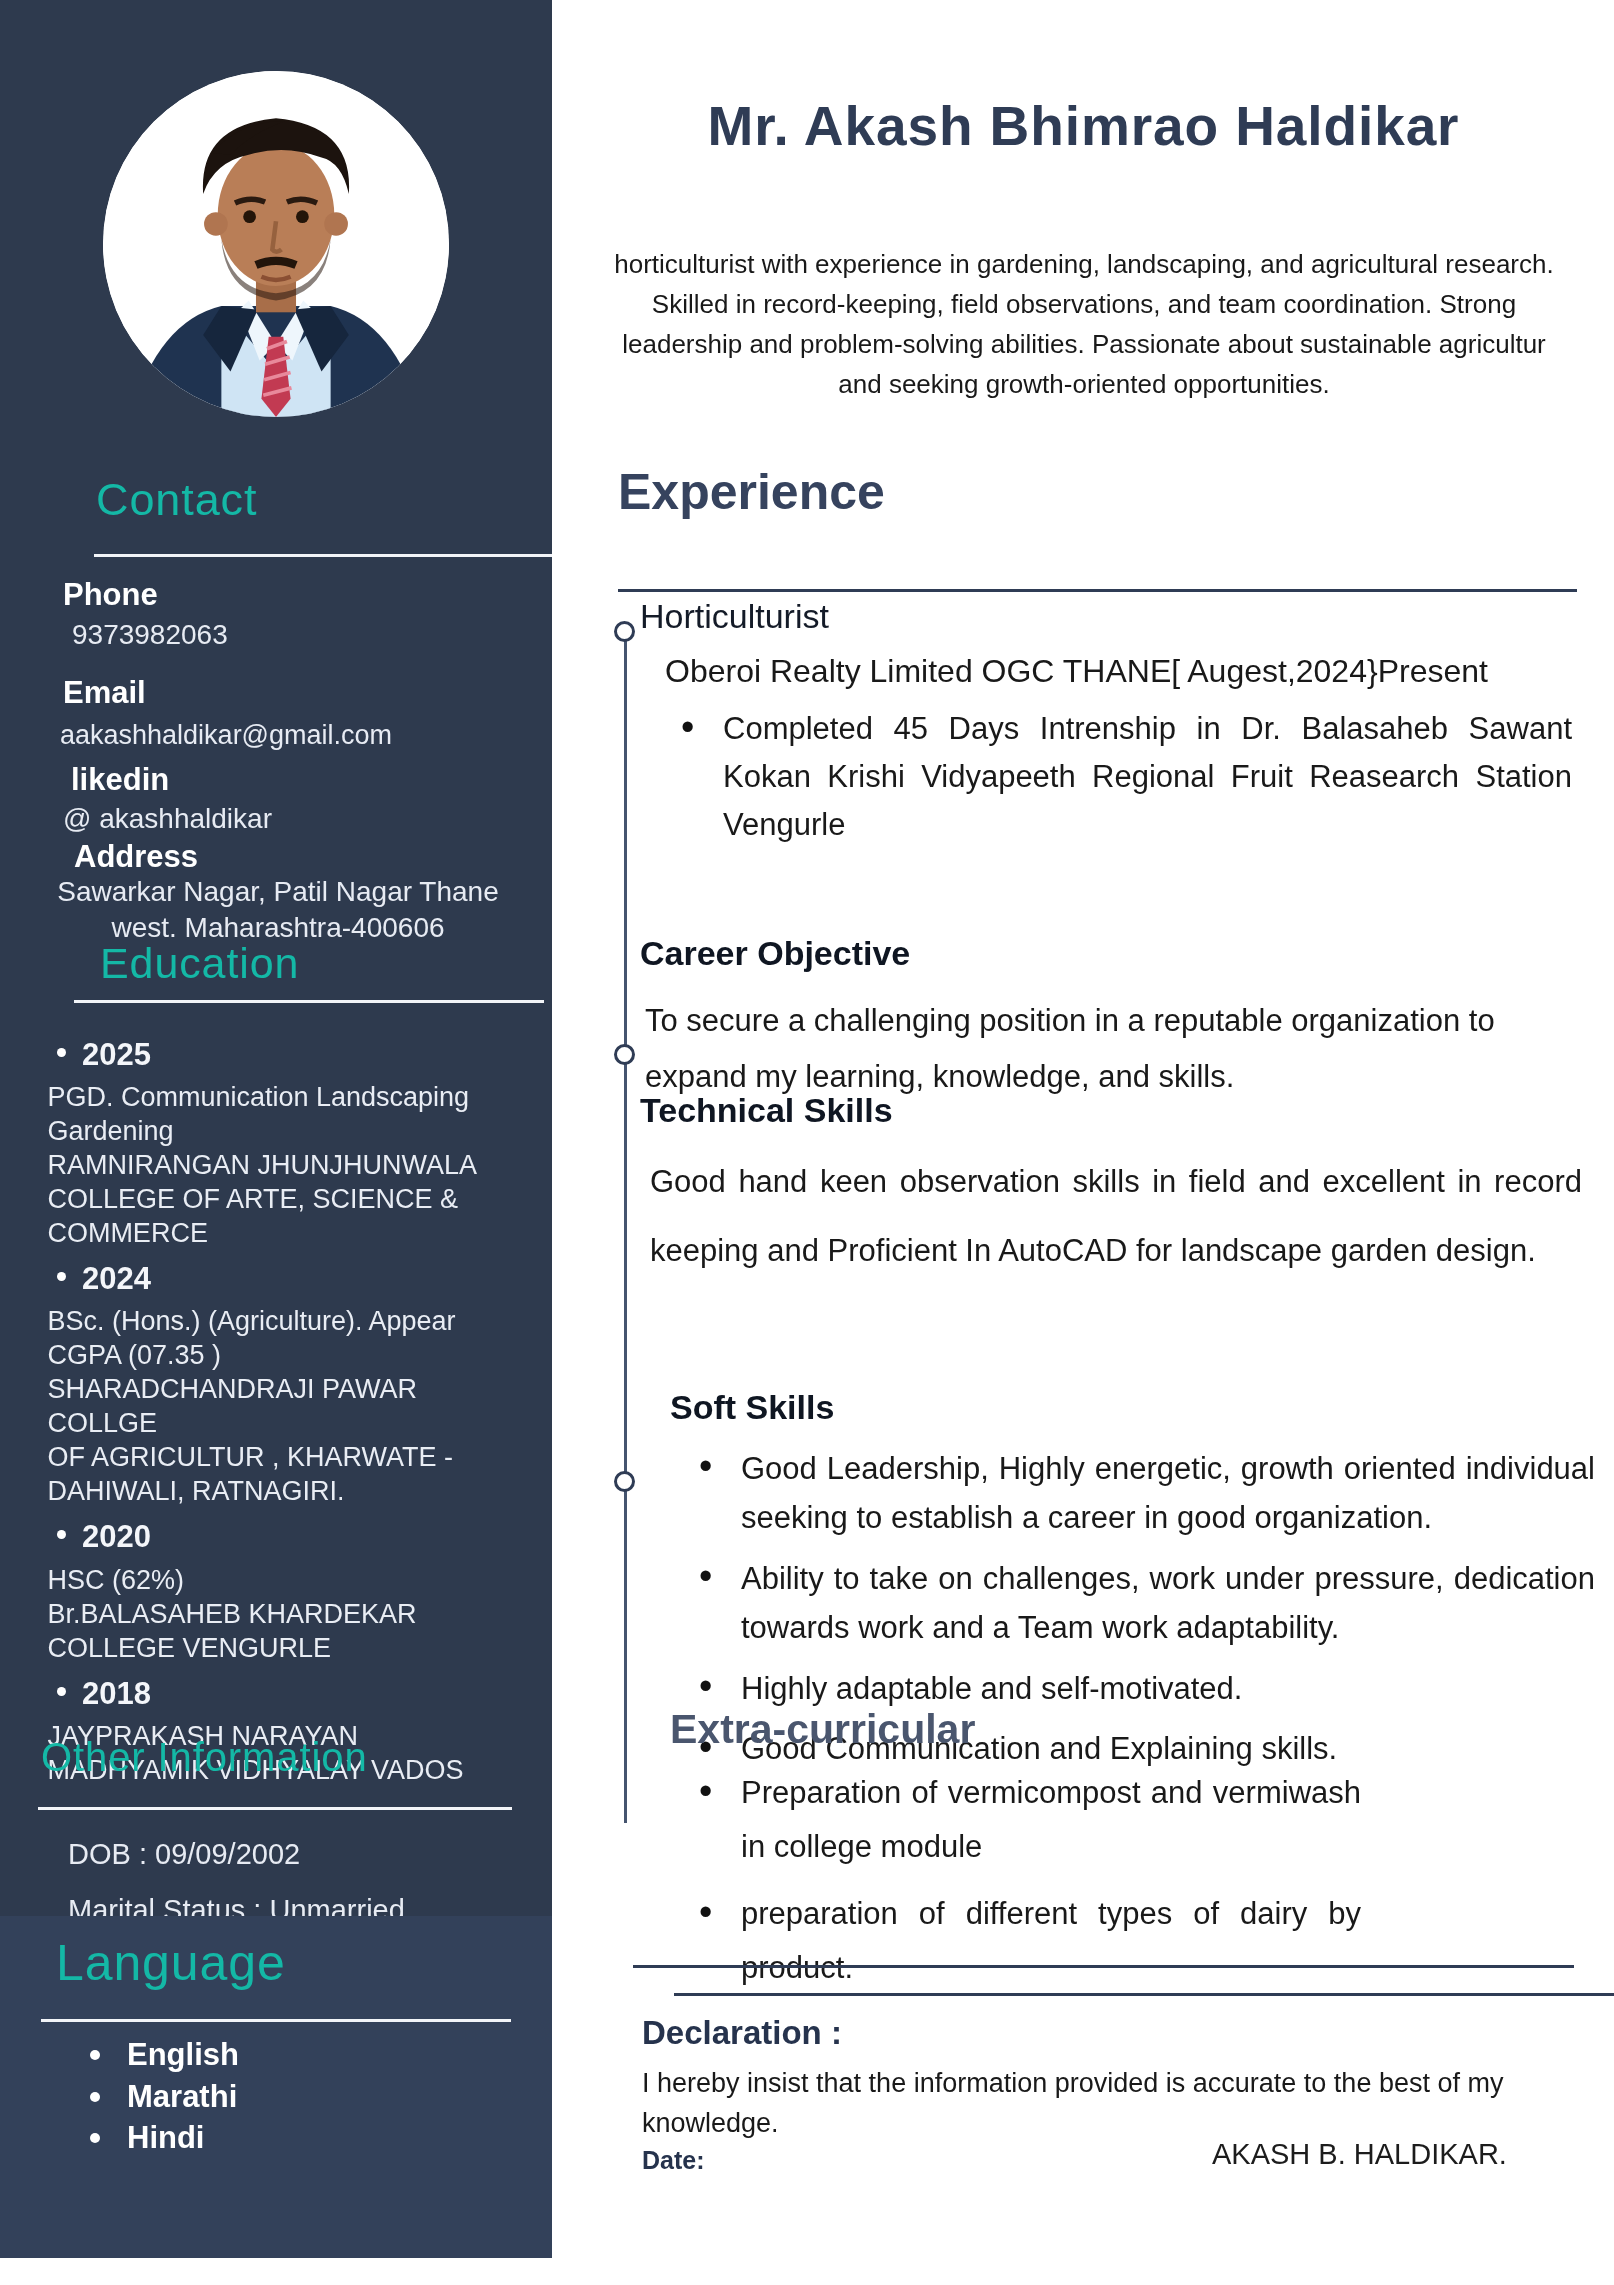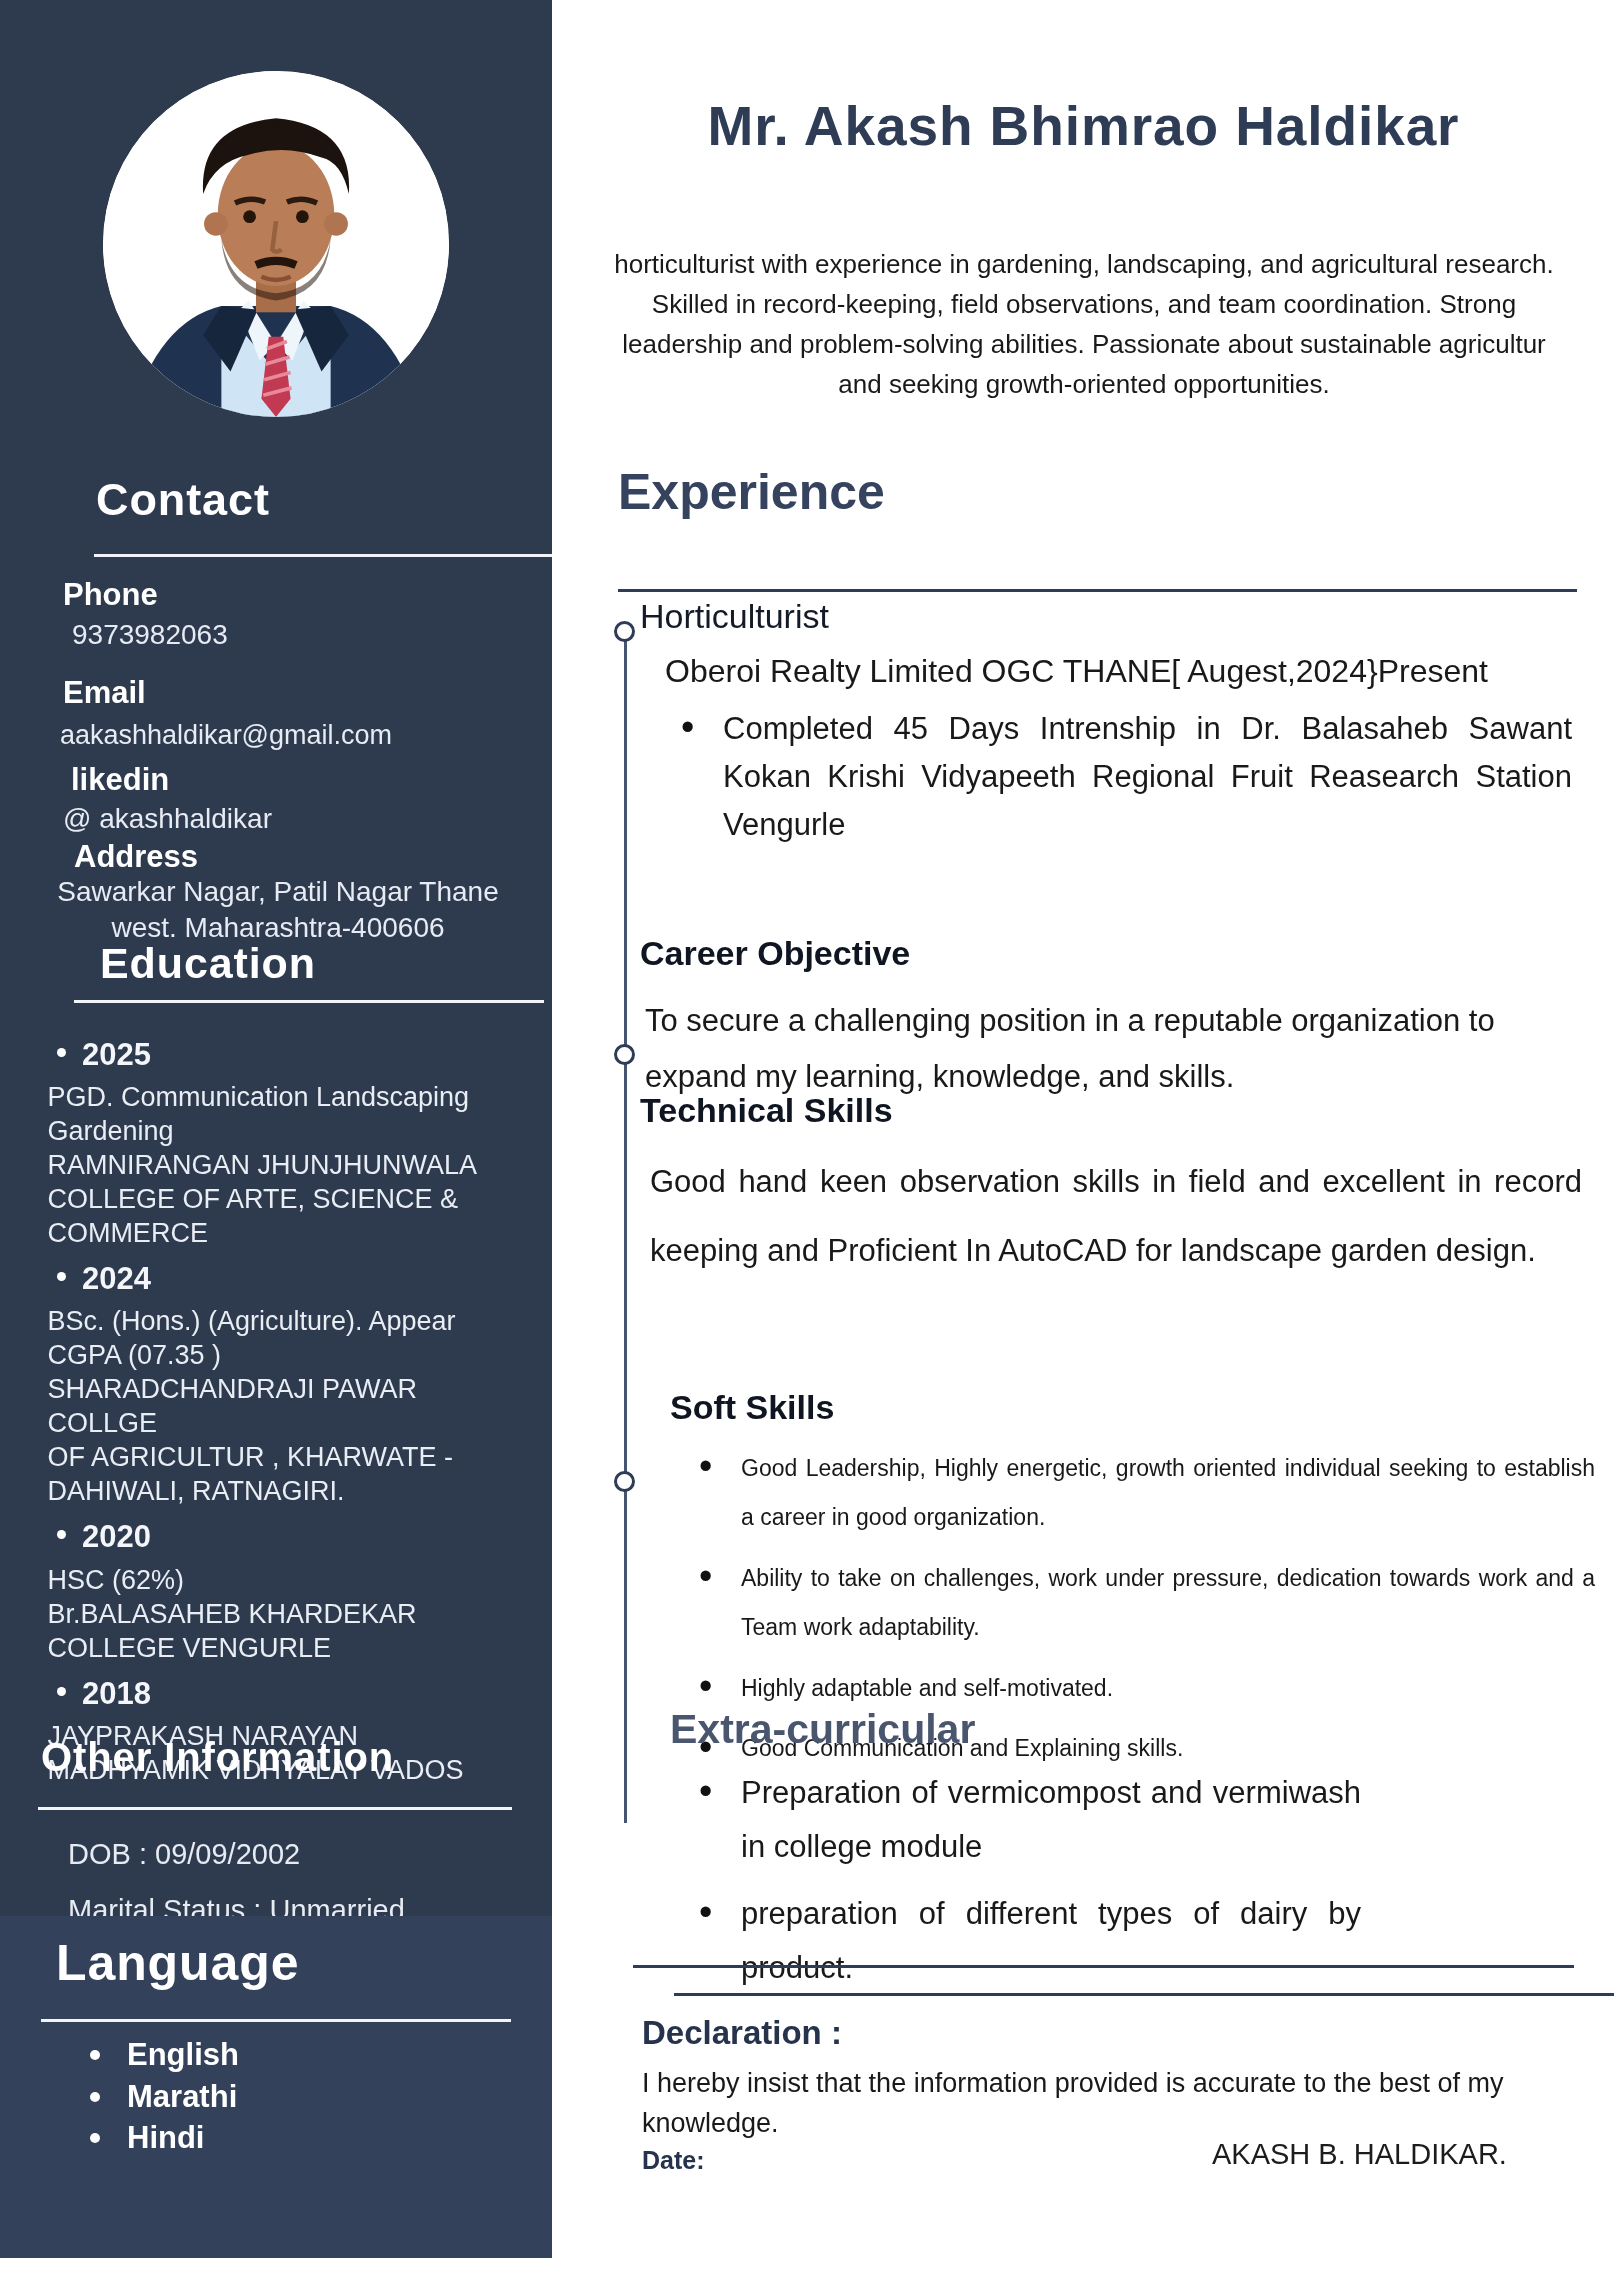--- a/index.html
+++ b/index.html
@@ -2,21 +2,21 @@
 <html style="font-size:14.5px"><head>
 <meta charset="utf-8">
 <style>
   html,body{margin:0;padding:0;background:#ffffff;}
   .page{position:relative;width:1615px;height:2285px;background:#ffffff;overflow:hidden;
         font-family:"Liberation Sans", sans-serif;color:#1d1d1d;}
   
   .sidebar{position:absolute;left:0;top:0;width:552px;height:2258px;background:#2e3a4e;}
   .photo{position:absolute;left:103px;top:71px;width:346px;height:346px;border-radius:50%;
          background:#ffffff;overflow:hidden;}
-  .s-head{position:absolute;color:#ffffff;font-weight:bold;letter-spacing:0.9px;}
+  .s-head{position:absolute;color:#14b8a6;font-weight:normal;letter-spacing:0.9px;}
   .s-rule{position:absolute;background:#f2f4f8;height:2.7px;}
   .s-label{position:absolute;color:#ffffff;font-weight:bold;font-size:31px;}
   .s-value{position:absolute;color:#e7ebf3;font-size:28px;}
   .edu-list{position:absolute;left:42px;top:1026px;width:483px;}
   .edu-year{position:relative;padding-left:40px;font-size:31px;font-weight:bold;color:#f4f6fa;margin:11px 0 7.2px;}
   .edu-year::before{content:"";position:absolute;left:14.5px;top:11px;width:9px;height:9px;border-radius:50%;background:#ffffff;}
   .edu-line{font-size:27px;line-height:34px;color:#e9edf4;padding-left:5.4px;}
   .lang-panel{position:absolute;left:0;top:1916px;width:552px;height:342px;background:#33415a;}
   .lang-row{position:absolute;left:90px;display:flex;align-items:center;gap:27px;}
   .lang-dot{width:10px;height:10px;border-radius:50%;background:#ffffff;flex:0 0 auto;}
@@ -35,21 +35,21 @@
   .company{position:absolute;top:653px;left:101px;font-size:32px;color:#191919;margin-left:12px;}
   .bullets{position:absolute;list-style:none;margin:0;padding:0;}
   .bullets li{position:relative;padding-left:51px;text-align:justify;color:#191919;}
   .bullets li::before{content:"\2022";position:absolute;left:9px;top:-1.8px;font-size:38px;color:#111;}
   .exp-bullets{top:705px;left:120px;width:900px;}
   .exp-bullets li{font-size:31px;line-height:48px;margin-bottom:11px;}
   .sub-head{position:absolute;font-weight:bold;color:#0f1622;font-size:34px;}
   .body-text{position:absolute;color:#191919;font-size:31px;}
   .extra-head{position:absolute;top:1706px;left:118px;font-size:41px;font-weight:bold;color:#4a566e;}
   .soft-bullets{top:1444px;left:138px;width:905px;}
-  .soft-bullets li{font-size:23px;line-height:49px;margin-bottom:11.8px;}
+  .soft-bullets li{font-size:31px;line-height:49px;margin-bottom:11.8px;}
   .extra-bullets{top:1766px;left:138px;width:671px;}
   .extra-bullets li{font-size:31px;line-height:54px;margin-bottom:12.7px;}
   .ruleA{position:absolute;top:1965px;left:81px;width:941px;height:2.7px;background:#2f3c55;}
   .ruleB{position:absolute;top:1993px;left:122px;width:941px;height:2.7px;background:#2f3c55;}
   .decl-head{position:absolute;top:2014px;left:90px;font-size:33px;font-weight:bold;color:#26334d;}
   .decl-text{position:absolute;top:2063px;left:90px;width:959px;font-size:27px;line-height:40px;color:#191919;}
   .date-label{position:absolute;top:2146px;left:90px;font-size:25px;font-weight:bold;color:#26334d;}
   .signature{position:absolute;top:2138px;left:660px;font-size:29px;color:#1c1c1c;}
 </style>
 </head>

